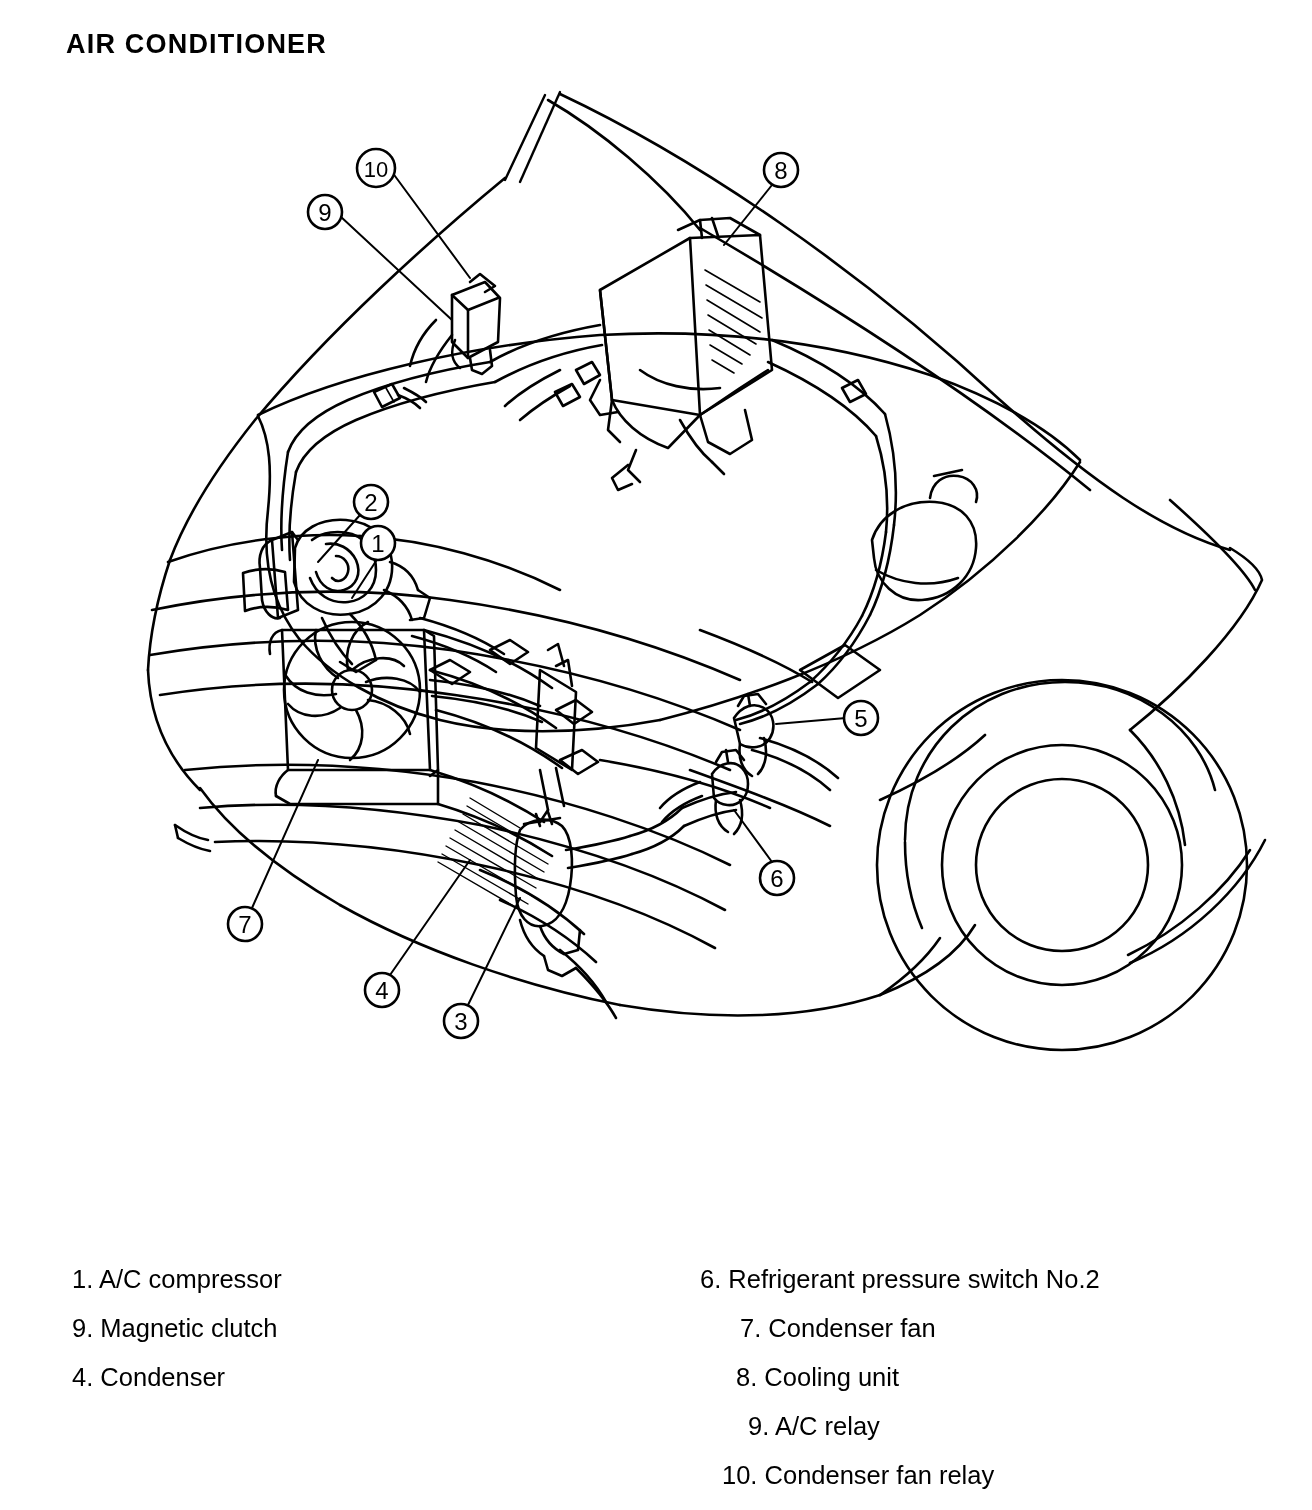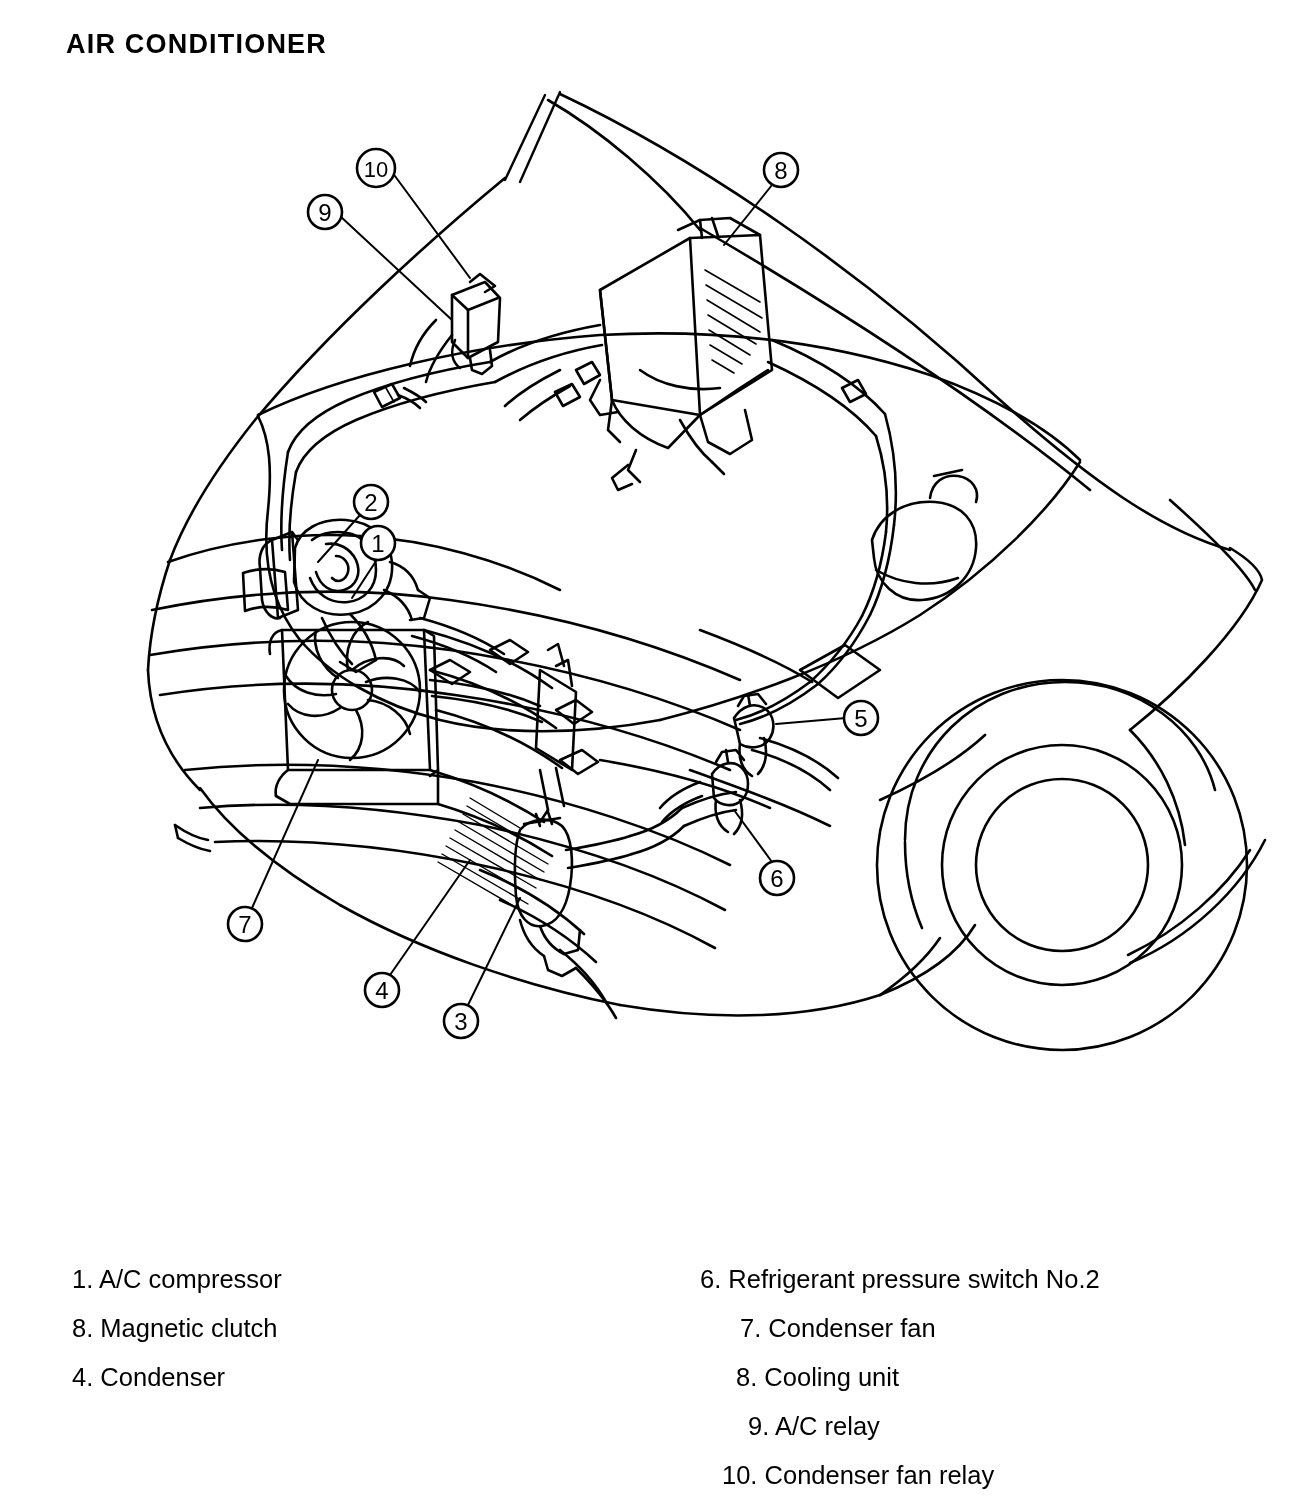--- a/index.html
+++ b/index.html
@@ -386,21 +386,21 @@
           <circle cx="376" cy="98" r="19" fill="#ffffff" stroke="#000000" stroke-width="2.6"></circle>
           <text class="calloutnum" x="376" y="107" style="font-size:22px">10</text>
         </g>
       </g>
     </svg>
   </div>
 
   <div id="legend">
     <div class="legend-col" id="legend-left">
       <div class="legend-item">1. A/C compressor</div>
-      <div class="legend-item">8. Magnetic clutch</div>
+      <div class="legend-item">9. Magnetic clutch</div>
       <div class="legend-item">4. Condenser</div>
     </div>
     <div class="legend-col" id="legend-right">
       <div class="legend-item">6. Refrigerant pressure switch No.2</div>
       <div class="legend-item ind1">7. Condenser fan</div>
       <div class="legend-item ind2">8. Cooling unit</div>
       <div class="legend-item ind3">9. A/C relay</div>
       <div class="legend-item ind4">10. Condenser fan relay</div>
     </div>
   </div>

